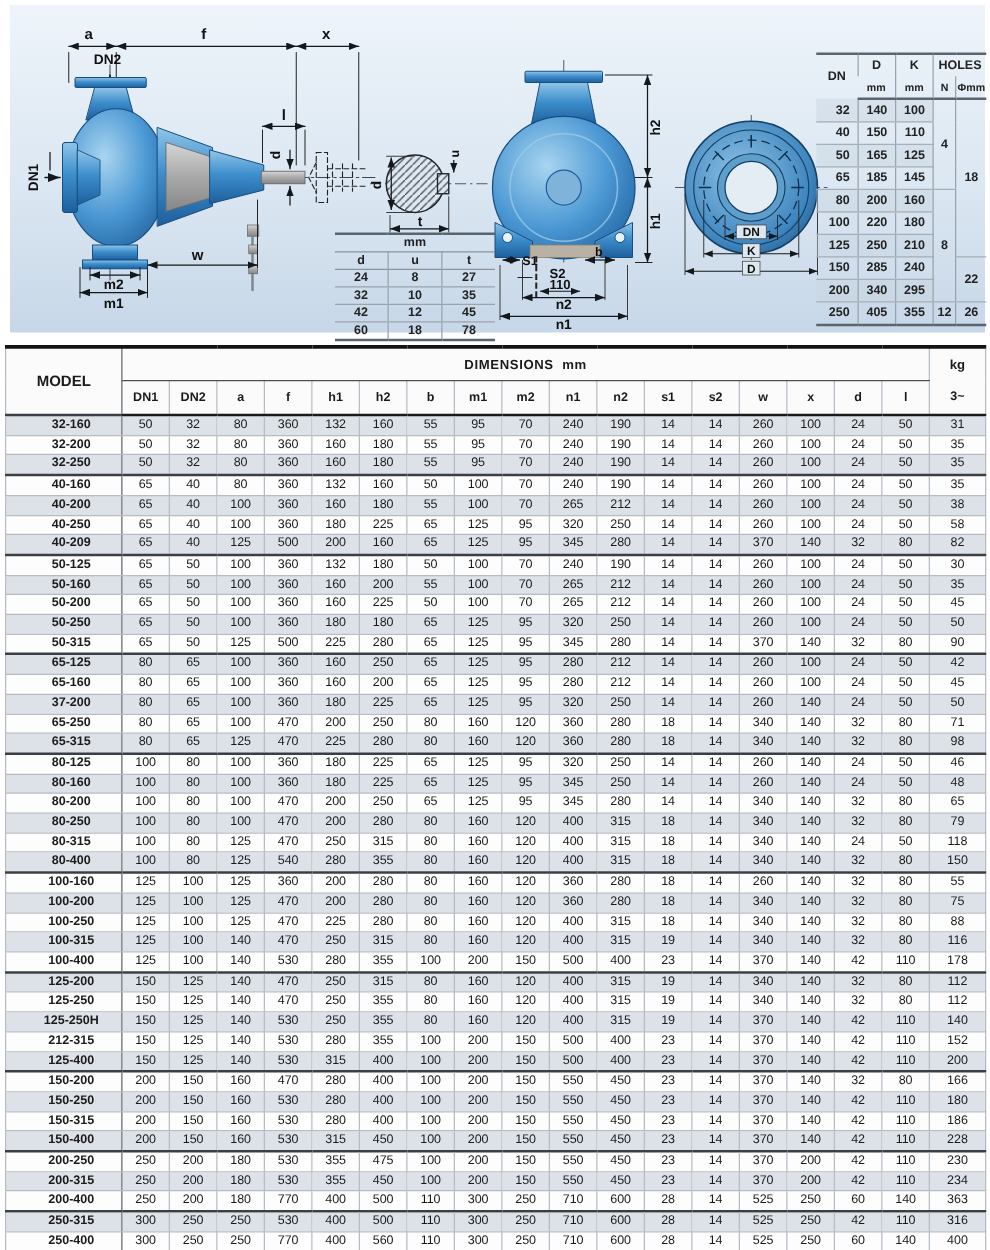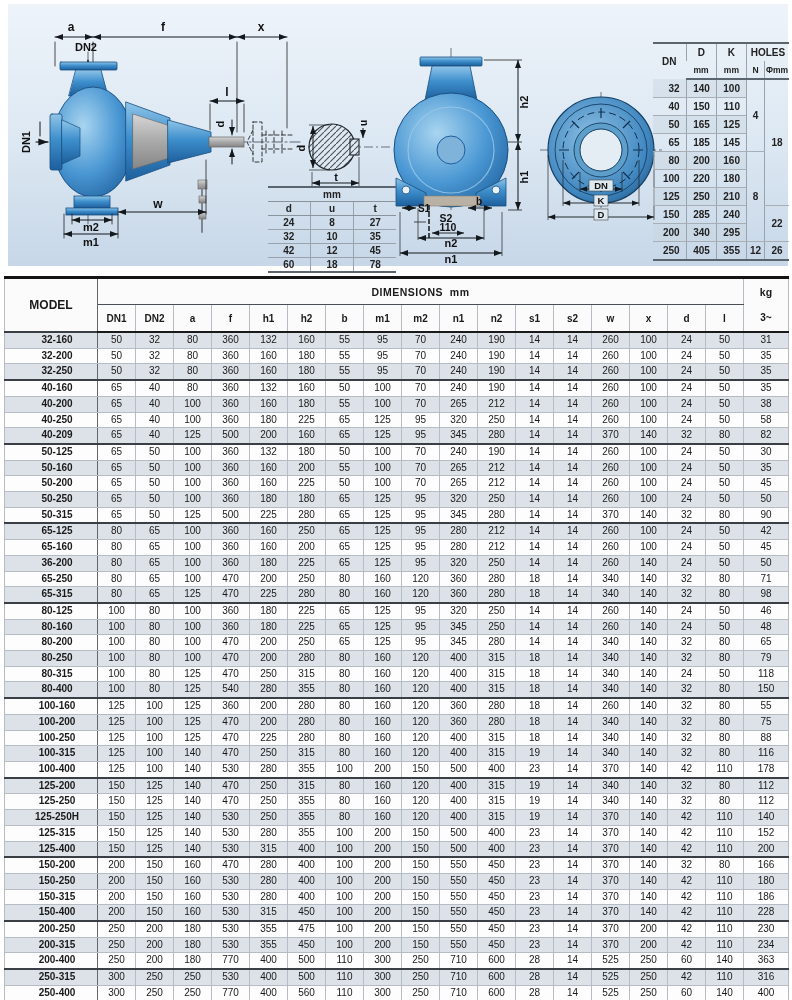--- a/index.html
+++ b/index.html
@@ -675,21 +675,21 @@
           <td>212</td>
           <td>14</td>
           <td>14</td>
           <td>260</td>
           <td>100</td>
           <td>24</td>
           <td>50</td>
           <td class="kg">45</td>
         </tr>
         <tr class="shade">
-          <td class="model">36-200</td>
+          <td class="model">37-200</td>
           <td>80</td>
           <td>65</td>
           <td>100</td>
           <td>360</td>
           <td>180</td>
           <td>225</td>
           <td>65</td>
           <td>125</td>
           <td>95</td>
           <td>320</td>
@@ -1032,21 +1032,21 @@
           <td>315</td>
           <td>19</td>
           <td>14</td>
           <td>370</td>
           <td>140</td>
           <td>42</td>
           <td>110</td>
           <td class="kg">140</td>
         </tr>
         <tr>
-          <td class="model">125-315</td>
+          <td class="model">212-315</td>
           <td>150</td>
           <td>125</td>
           <td>140</td>
           <td>530</td>
           <td>280</td>
           <td>355</td>
           <td>100</td>
           <td>200</td>
           <td>150</td>
           <td>500</td>

